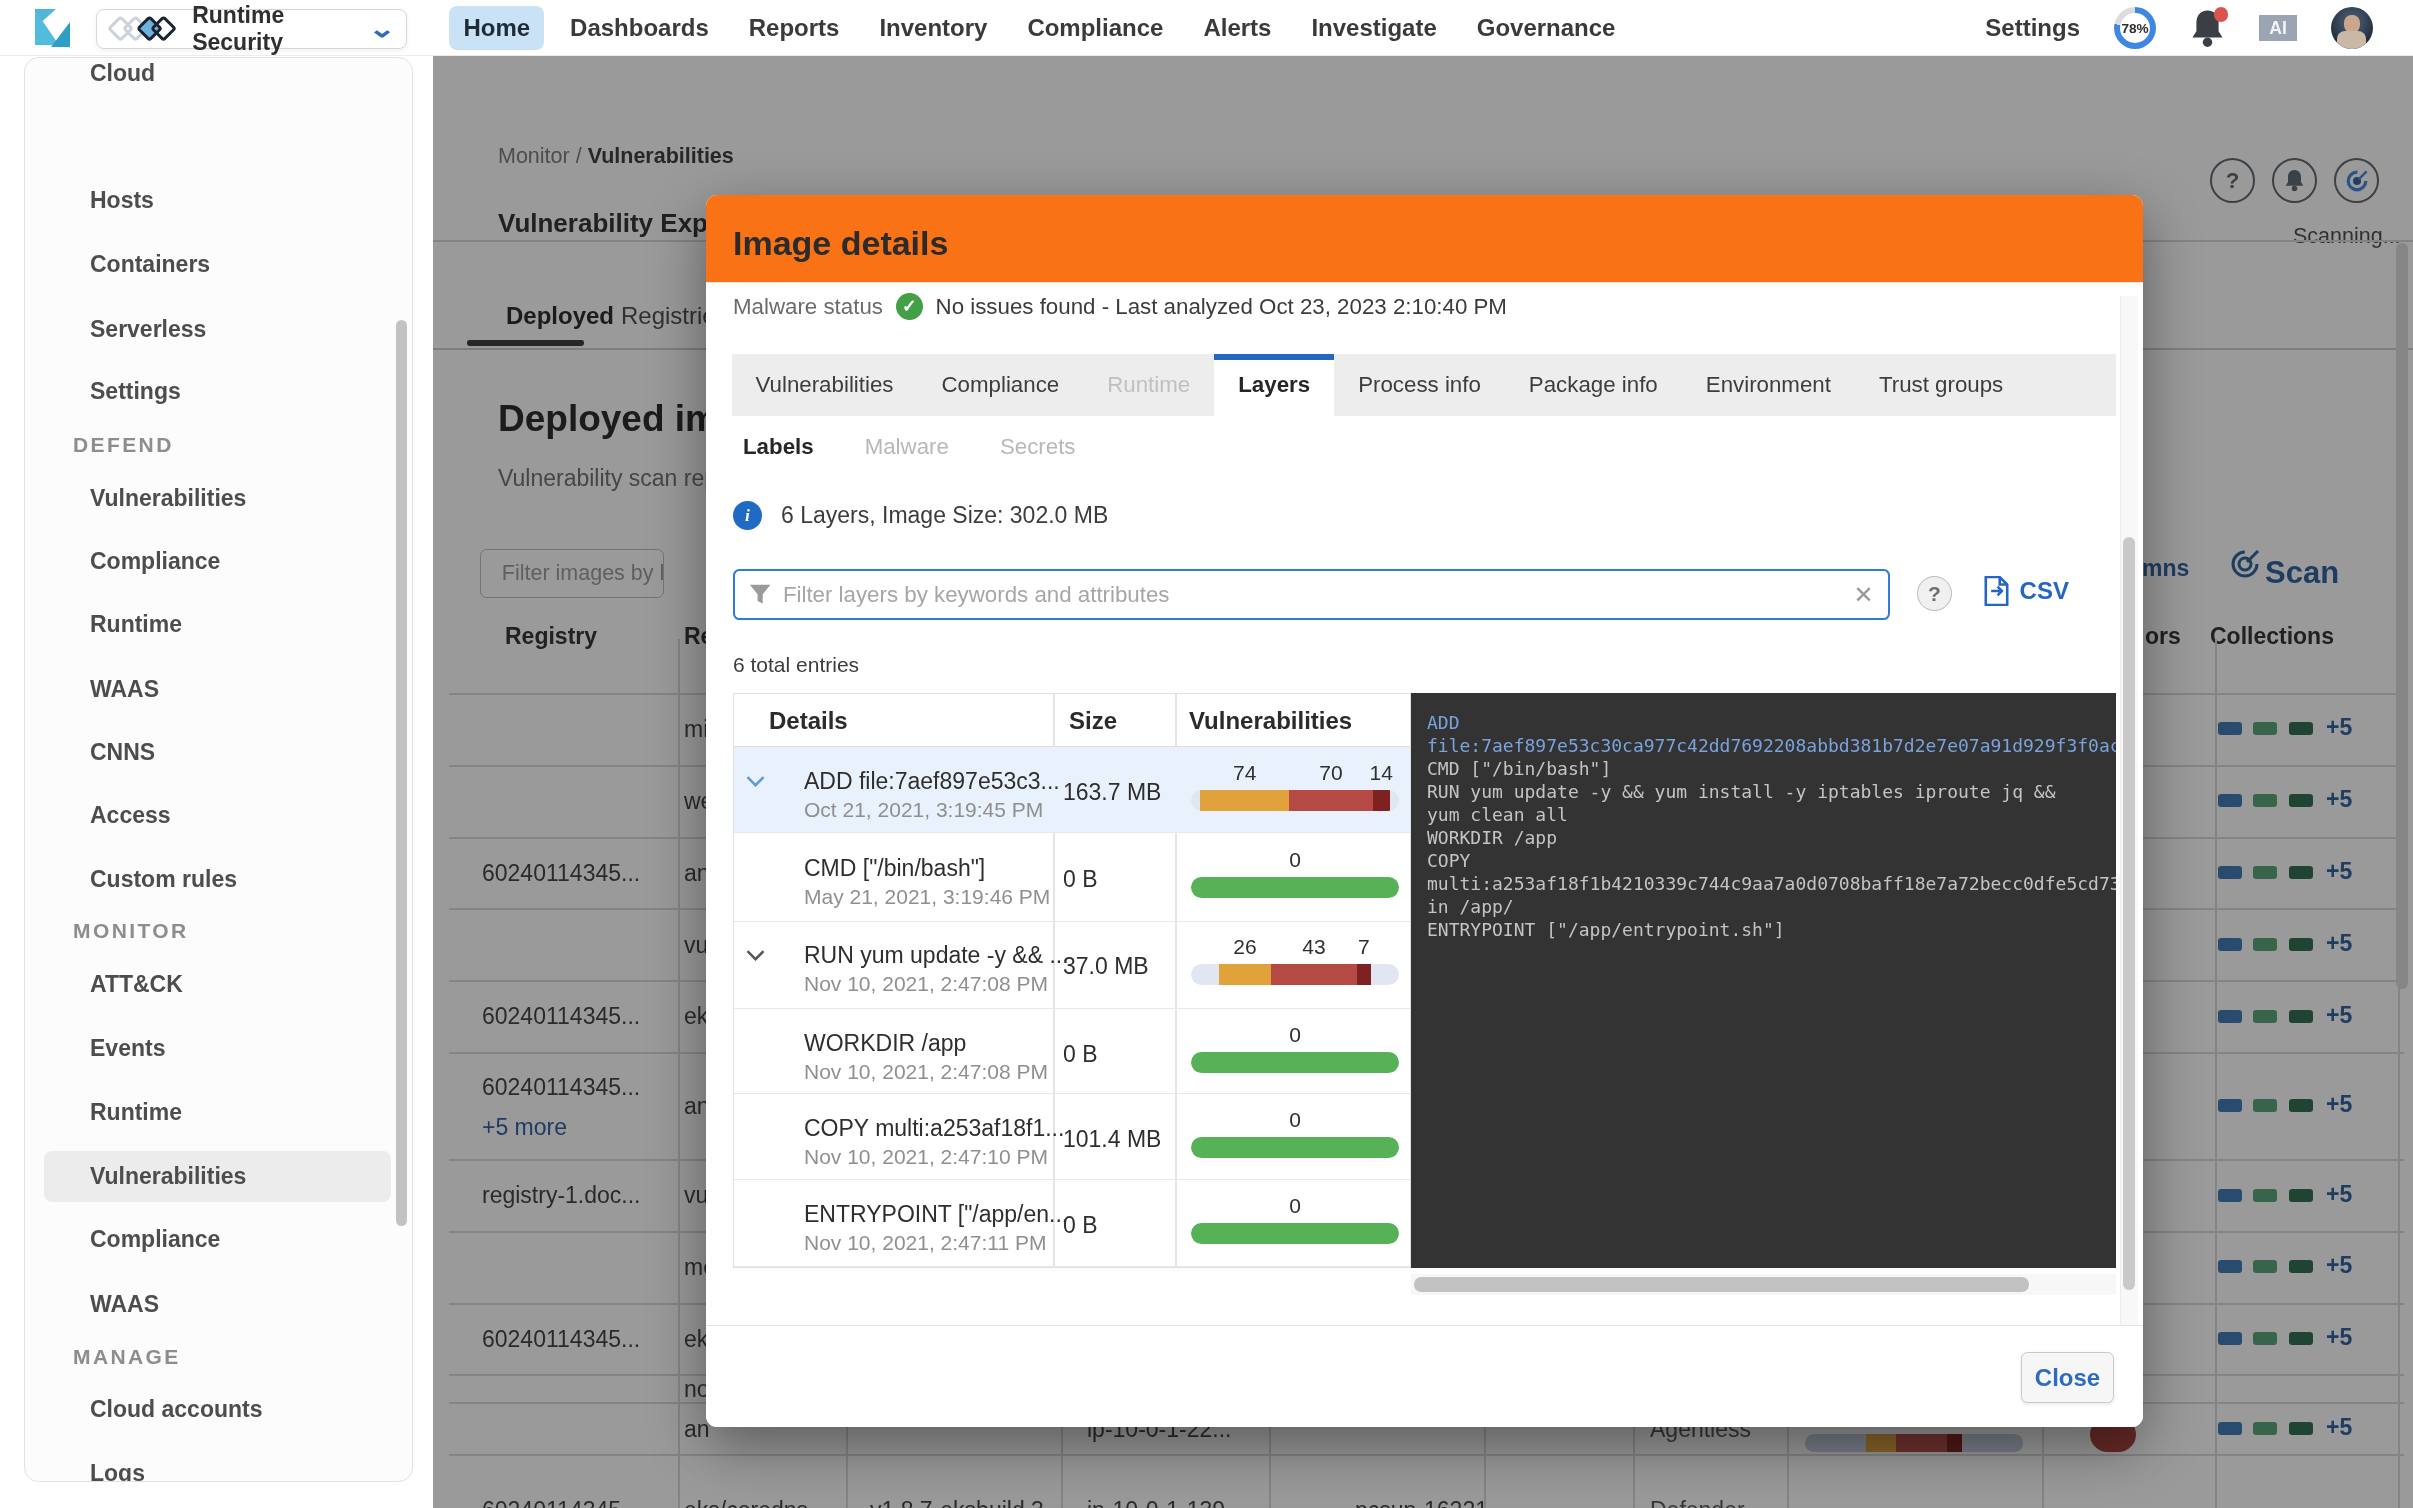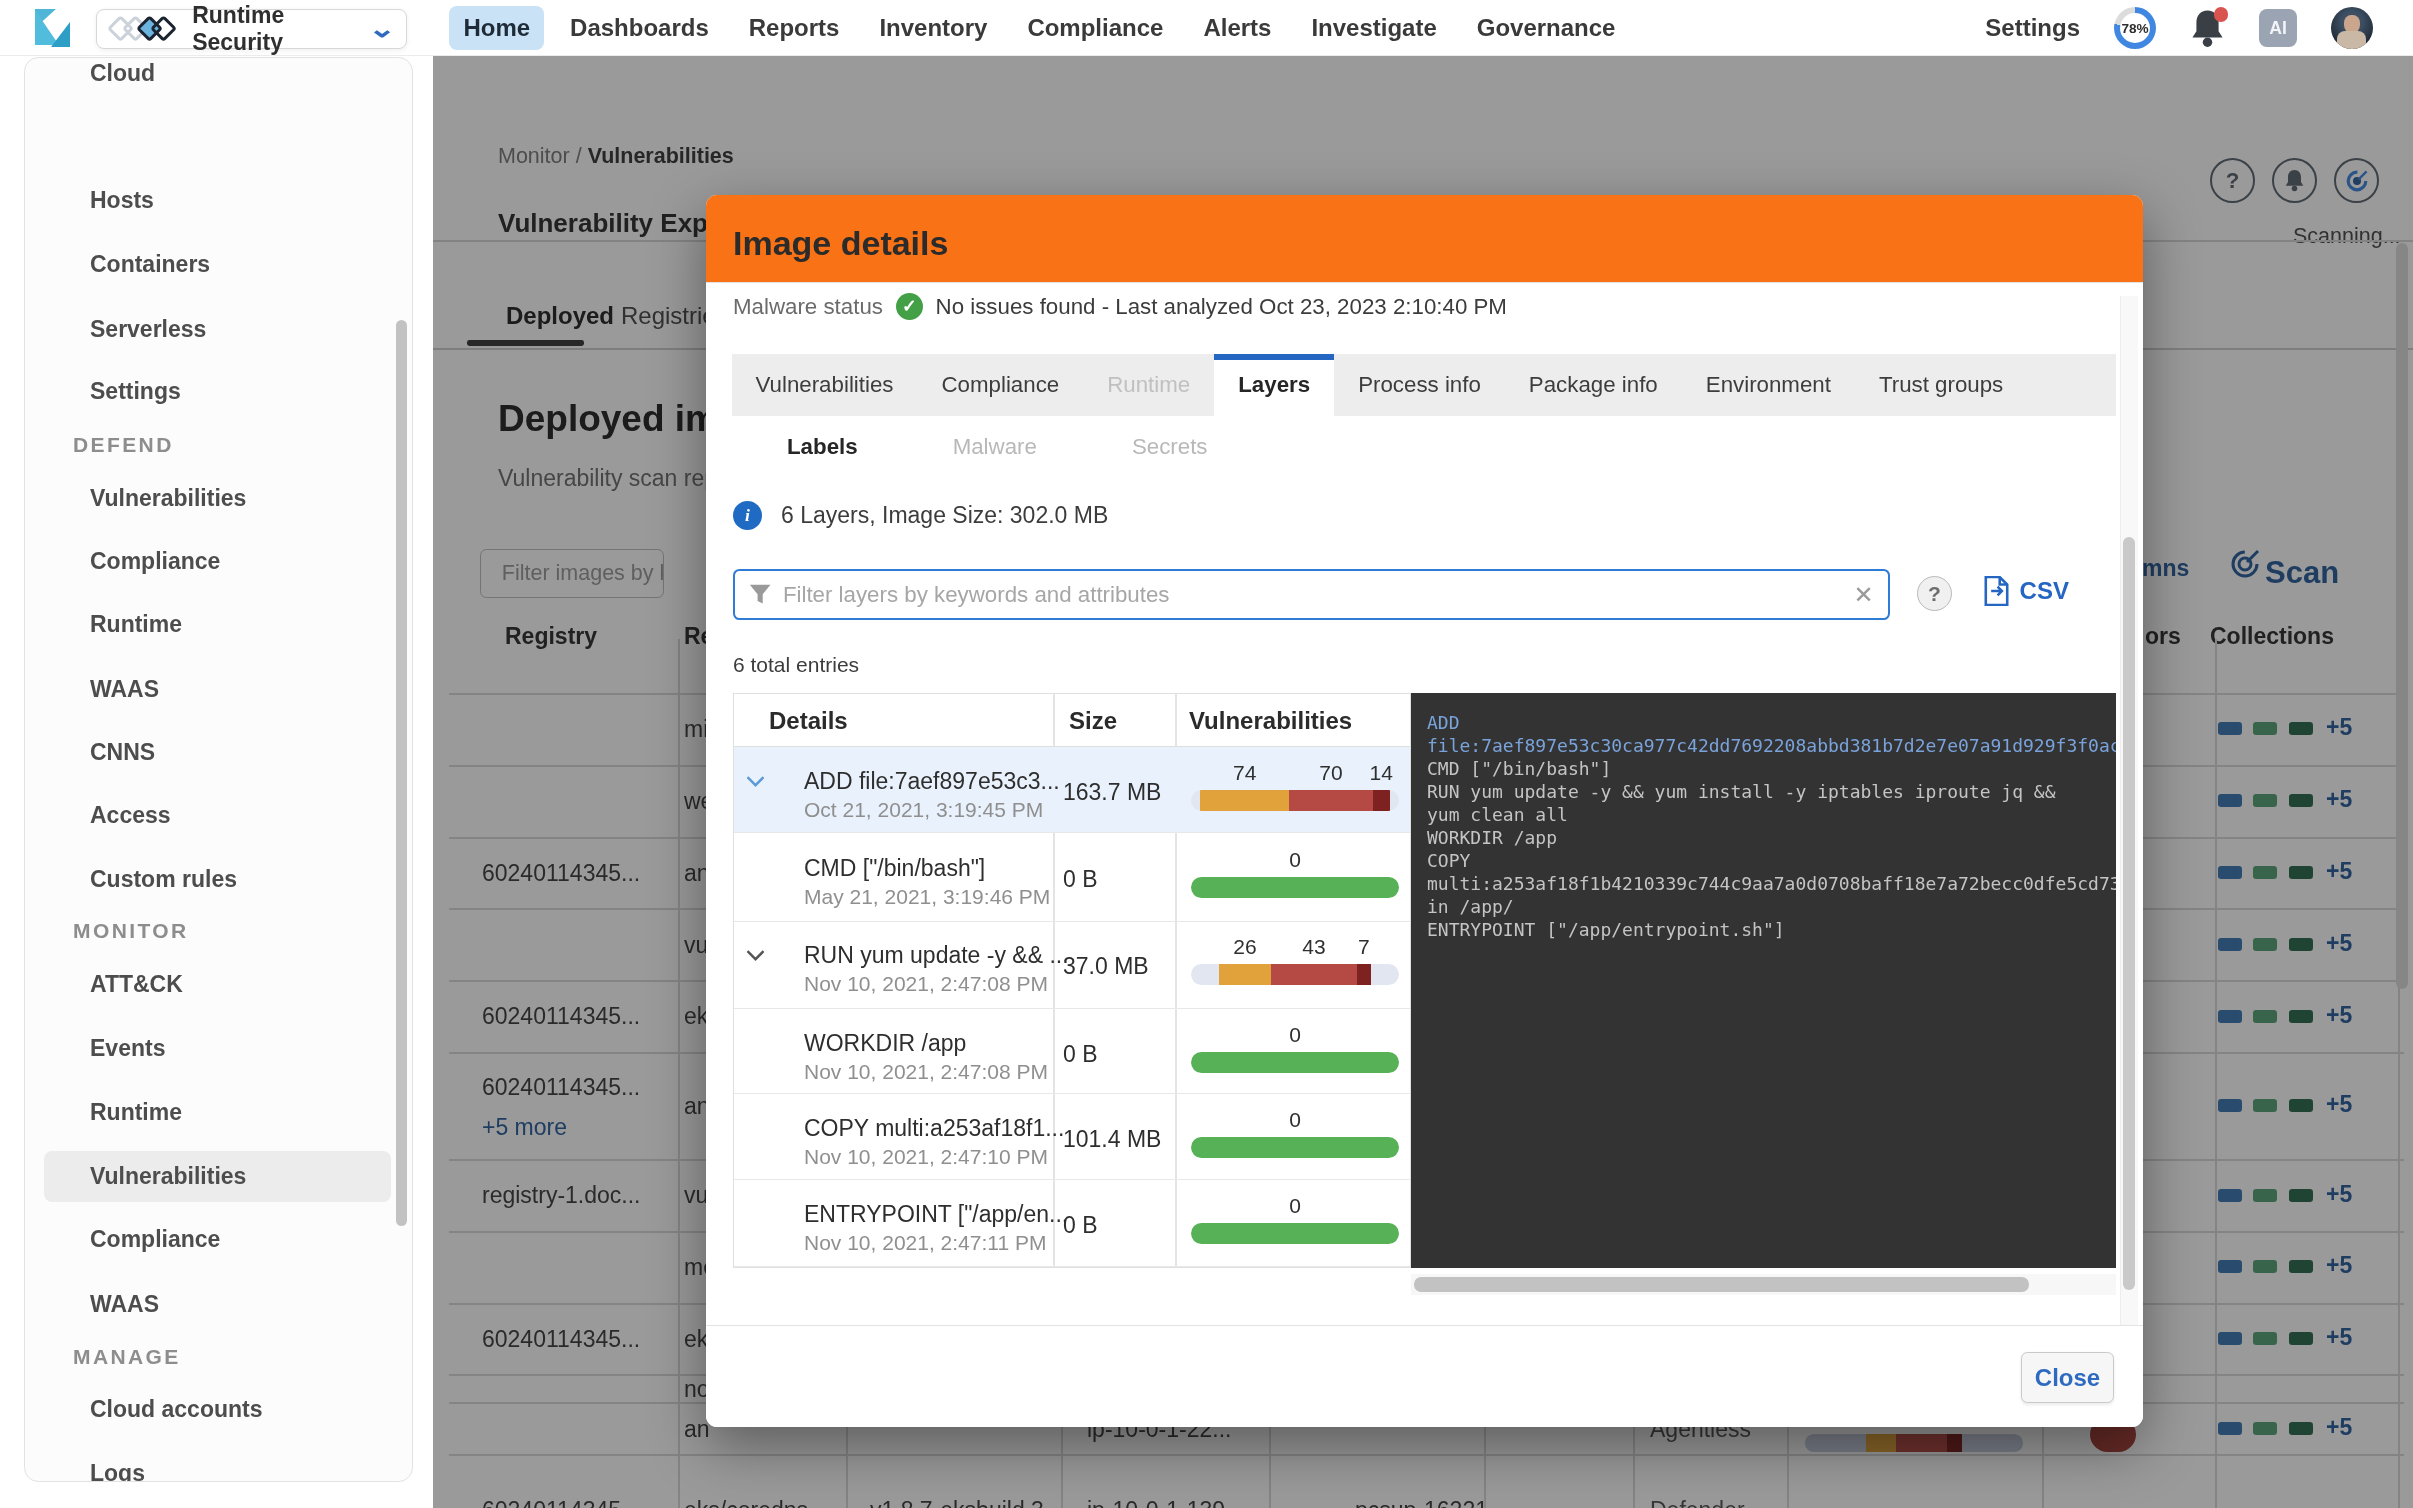--- a/index.html
+++ b/index.html
@@ -33,21 +33,21 @@
   .nav-item.active { background:#c9e2f6; color:#1f2c38; }
   #nav-right { position:absolute; right:40px; top:0; height:56px; display:flex; align-items:center; gap:34px; }
   #settings-label { font-size:24px; font-weight:700; color:#3a3a3a; cursor:pointer; }
   #ring { width:42px; height:42px; border-radius:50%;
           background:conic-gradient(#3f87e0 0 78%, #dcdcdc 78% 100%); position:relative; cursor:pointer; }
   #ring::after { content:""; position:absolute; inset:5.6px; background:#fff; border-radius:50%; }
   #ring span { position:absolute; inset:0; display:flex; align-items:center; justify-content:center;
                font-size:13.6px; font-weight:700; color:#2f2f2f; z-index:1; }
   #bell { position:relative; width:35px; height:38px; cursor:pointer; }
   #bell .dot { position:absolute; right:-3.2px; top:-1.6px; width:14.4px; height:14.4px; border-radius:50%; background:#d9534f; }
-  #ai-chip { width:38px; height:38px; border-radius:8px; background:#9aa4b2; position:relative;
+  #ai-chip { width:38px; height:26px; border-radius:0; background:#9aa4b2; position:relative;
              display:flex; align-items:center; justify-content:center; cursor:pointer; }
   #ai-chip span { color:#f2f4f7; font-weight:700; font-size:17.6px; }
   #avatar { width:42px; height:42px; border-radius:50%; cursor:pointer; overflow:hidden; position:relative;
             background:radial-gradient(circle at 50% 35%, #3d4f63 0 30%, #222d3a 70%); }
   #avatar .head { position:absolute; left:12.8px; top:8px; width:16px; height:17.6px; border-radius:45%; background:#caa68c; }
   #avatar .body { position:absolute; left:6.4px; top:24px; width:29px; height:17.6px; border-radius:8px 8px 0 0; background:#c9b8a6; }
 
   
   #sidebar { position:absolute; left:24px; top:57px; width:389px; height:1425px; background:#fcfcfc;
              border:1.6px solid #e2e2e2; border-radius:14.4px; z-index:20; overflow:hidden; }
@@ -110,21 +110,21 @@
   #shield { width:27px; height:27px; border-radius:50%; background:#43a047; color:#fff; display:flex;
             align-items:center; justify-content:center; font-size:17.6px; font-weight:700; }
   #malware-status { font-size:22.3px; color:#3c3c3c; }
 
   #mtabs { position:absolute; left:25.5px; top:159px; width:1384px; height:62px; background:#ededed; display:flex; align-items:stretch; }
   .mtab { display:flex; align-items:center; padding:0 24px; font-size:22.3px; color:#3d3d3d; cursor:pointer; position:relative; }
   .mtab.disabled { color:#c0c0c0; cursor:default; }
   .mtab.active { background:#fff; font-weight:700; color:#262626; }
   .mtab.active::before { content:""; position:absolute; left:0; top:0; width:100%; height:5.6px; background:#2566c2; }
   #msubtabs { position:absolute; left:37px; top:239px; display:flex; gap:51px; }
-  .msubtab { font-size:22.3px; color:#b8b8b8; cursor:pointer;margin-left:44px; }
+  .msubtab { font-size:22.3px; color:#b8b8b8; cursor:pointer; }
   .msubtab.active { color:#262626; font-weight:700; }
   #info-row { position:absolute; left:27px; top:306px; display:flex; align-items:center; gap:19px; }
   #info-icon { width:29px; height:29px; border-radius:50%; background:#1f6bc4; color:#fff; font-size:17.6px;
                font-weight:700; display:flex; align-items:center; justify-content:center; font-family:"Liberation Serif",serif; font-style:italic; }
   #info-text { font-size:23px; color:#3c3c3c; }
   #mfilter { position:absolute; left:27px; top:374px; width:1157px; height:51px; border:2.4px solid #2e7cd6;
              border-radius:6.4px; background:#fff; display:flex; align-items:center; padding:0 14.4px; gap:11.2px; }
   #mfilter input { flex:1; border:none; outline:none; font-size:22.3px; color:#3c3c3c; font-family:inherit; }
   #mfilter input::placeholder { color:#a6a6a6; }
   #mfilter .clear { color:#9a9a9a; font-size:24px; cursor:pointer; }

